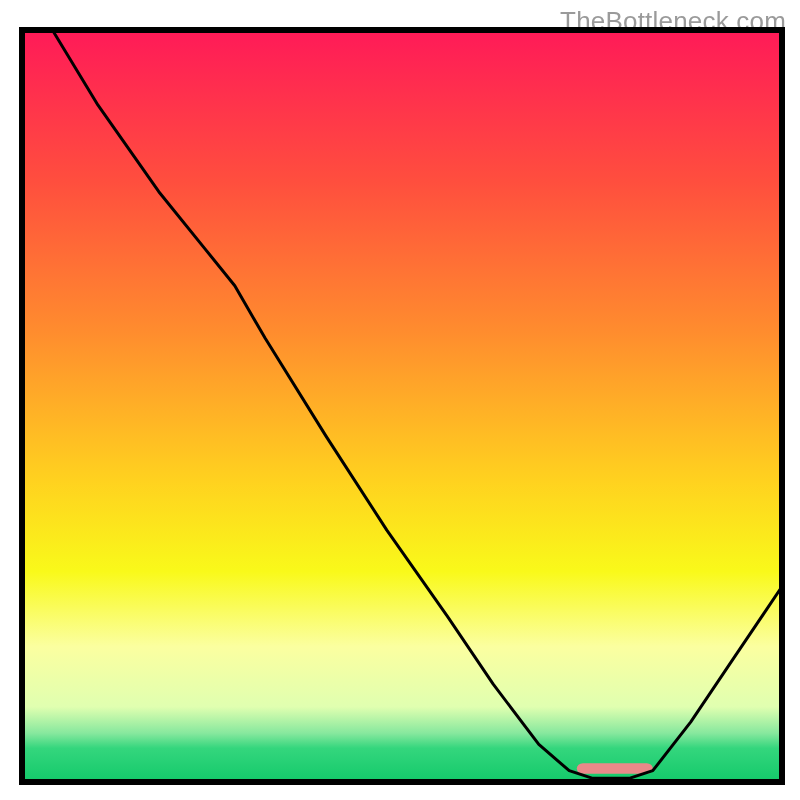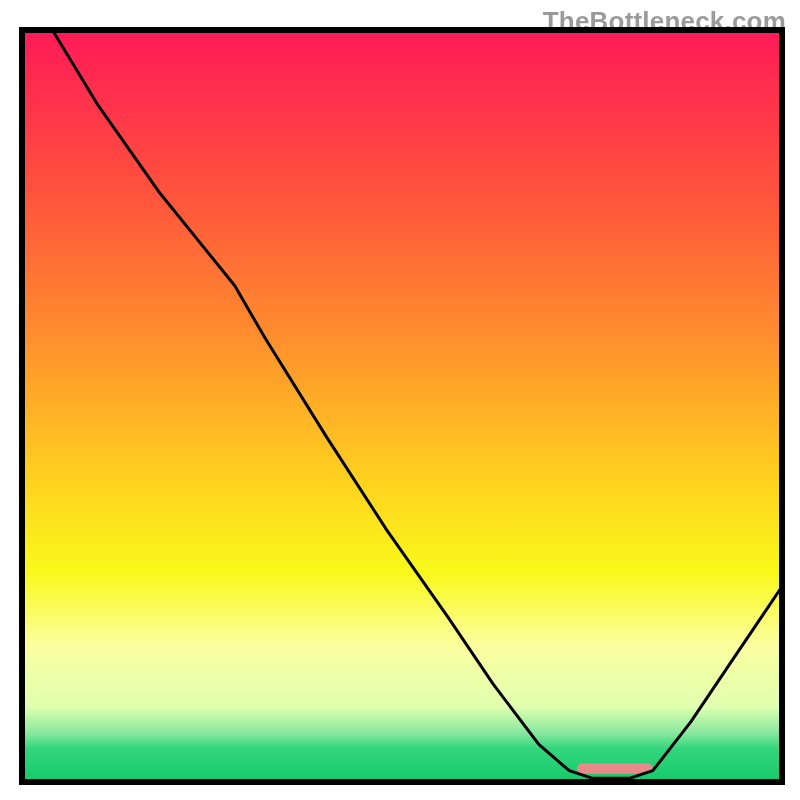--- a/index.html
+++ b/index.html
@@ -14,21 +14,21 @@
     position: relative;
     width: 800px;
     height: 800px;
   }
   .watermark {
     position: absolute;
     top: 6px;
     right: 14px;
     font-size: 26px;
     color: #9a9a9a;
-    font-weight: 700;
+    font-weight: 400;
     letter-spacing: 0.2px;
   }
   svg {
     position: absolute;
     top: 0;
     left: 0;
   }
 </style>
 </head>
 <body>

